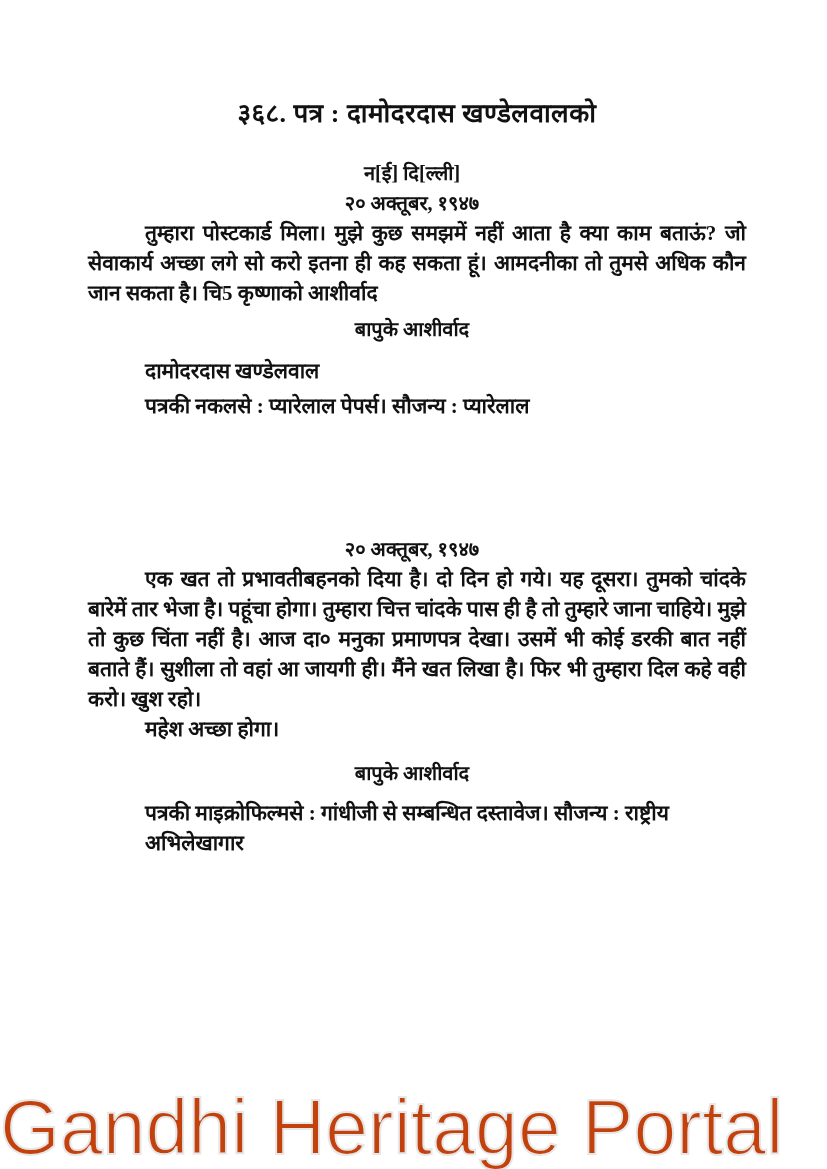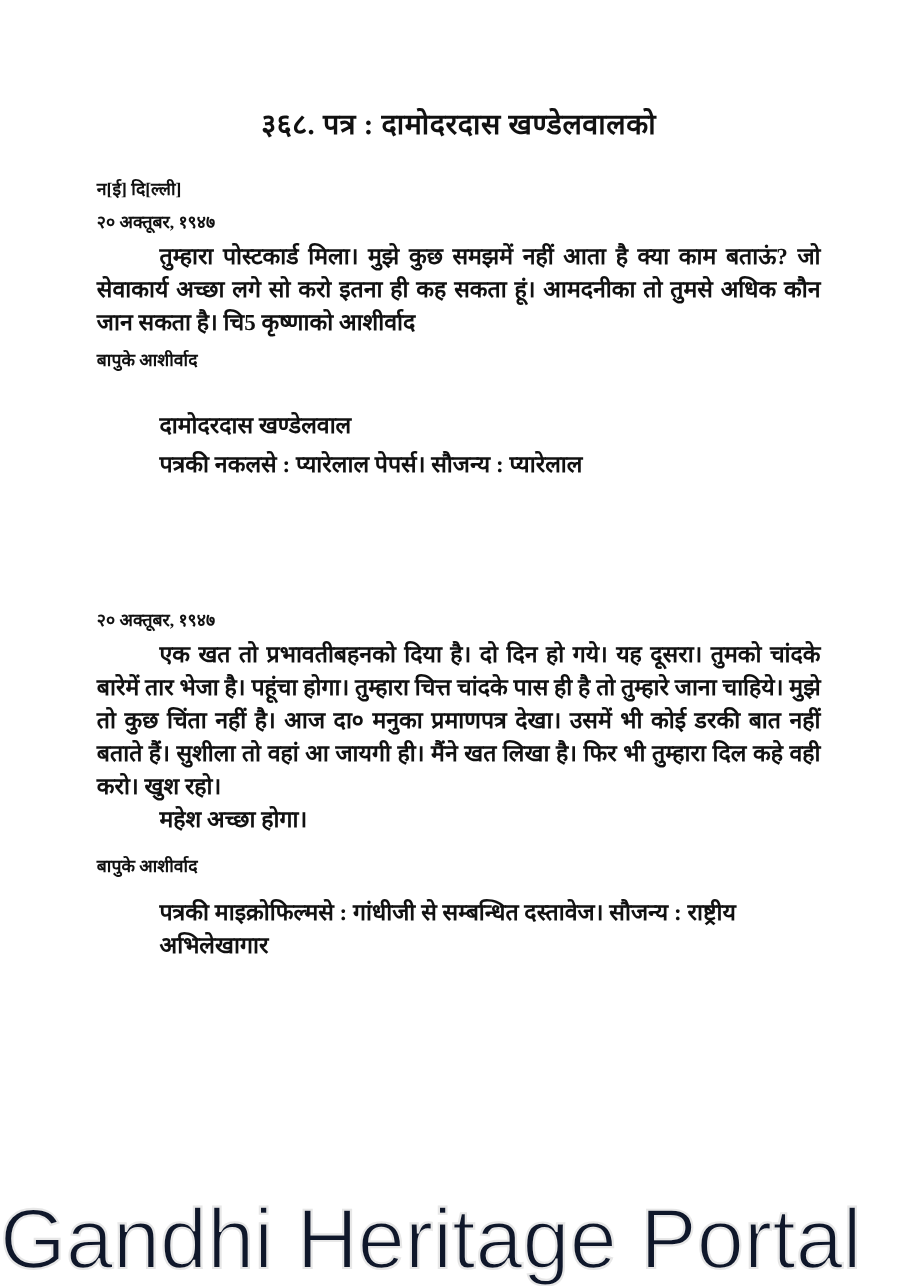--- a/index.html
+++ b/index.html
@@ -21,22 +21,22 @@
     padding: 96px 81px 0 88px;
   }
   .letter-title {
     text-align: center;
     font-size: 26px;
     font-weight: 700;
     line-height: 36px;
     letter-spacing: 0.5px;
   }
   .right-line {
-    text-align: left;
-    font-size: 16px;
+    text-align: center;
+    font-size: 20px;
     font-weight: 600;
     line-height: 30px;
     padding-right: 10px;
   }
   .salutation {
     font-size: 21px;
     font-weight: 600;
     line-height: 30px;
   }
   .body-para {
@@ -49,39 +49,39 @@
   .indent-line {
     font-size: 21px;
     font-weight: 600;
     line-height: 30px;
     margin-left: 57px;
   }
   .letter-368 .place-line { margin-top: 26px; }
   .letter-368 .date-line { margin-top: 0; }
   .letter-368 .salutation { margin-top: 13px; }
   .letter-368 .signature { margin-top: 6px; }
-  .letter-368 .addressee { margin-top: 28px; }
+  .letter-368 .addressee { margin-top: 12px; }
   .letter-368 .source { margin-top: 5px; }
   .letter-369 { margin-top: 113px; }
   .letter-369 .date-line { margin-top: 19px; }
   .letter-369 .salutation { margin-top: 7px; }
   .letter-369 .signature { margin-top: 14px; }
   .letter-369 .source { margin-top: 10px; }
   .watermark {
     position: absolute;
     left: 0;
     bottom: 0;
     width: 735px;
     text-align: center;
     white-space: nowrap;
     font-family: "Liberation Sans", "DejaVu Sans", sans-serif;
     font-size: 77px;
     font-weight: 400;
     line-height: 84px;
-    color: #0f172a;
+    color: #c2410c;
     -webkit-text-stroke: 2px #e7e7e7;
     letter-spacing: 0px;
     user-select: none;
     pointer-events: none;
   }
 </style>
 </head>
 <body>
 
 <div class="page">

